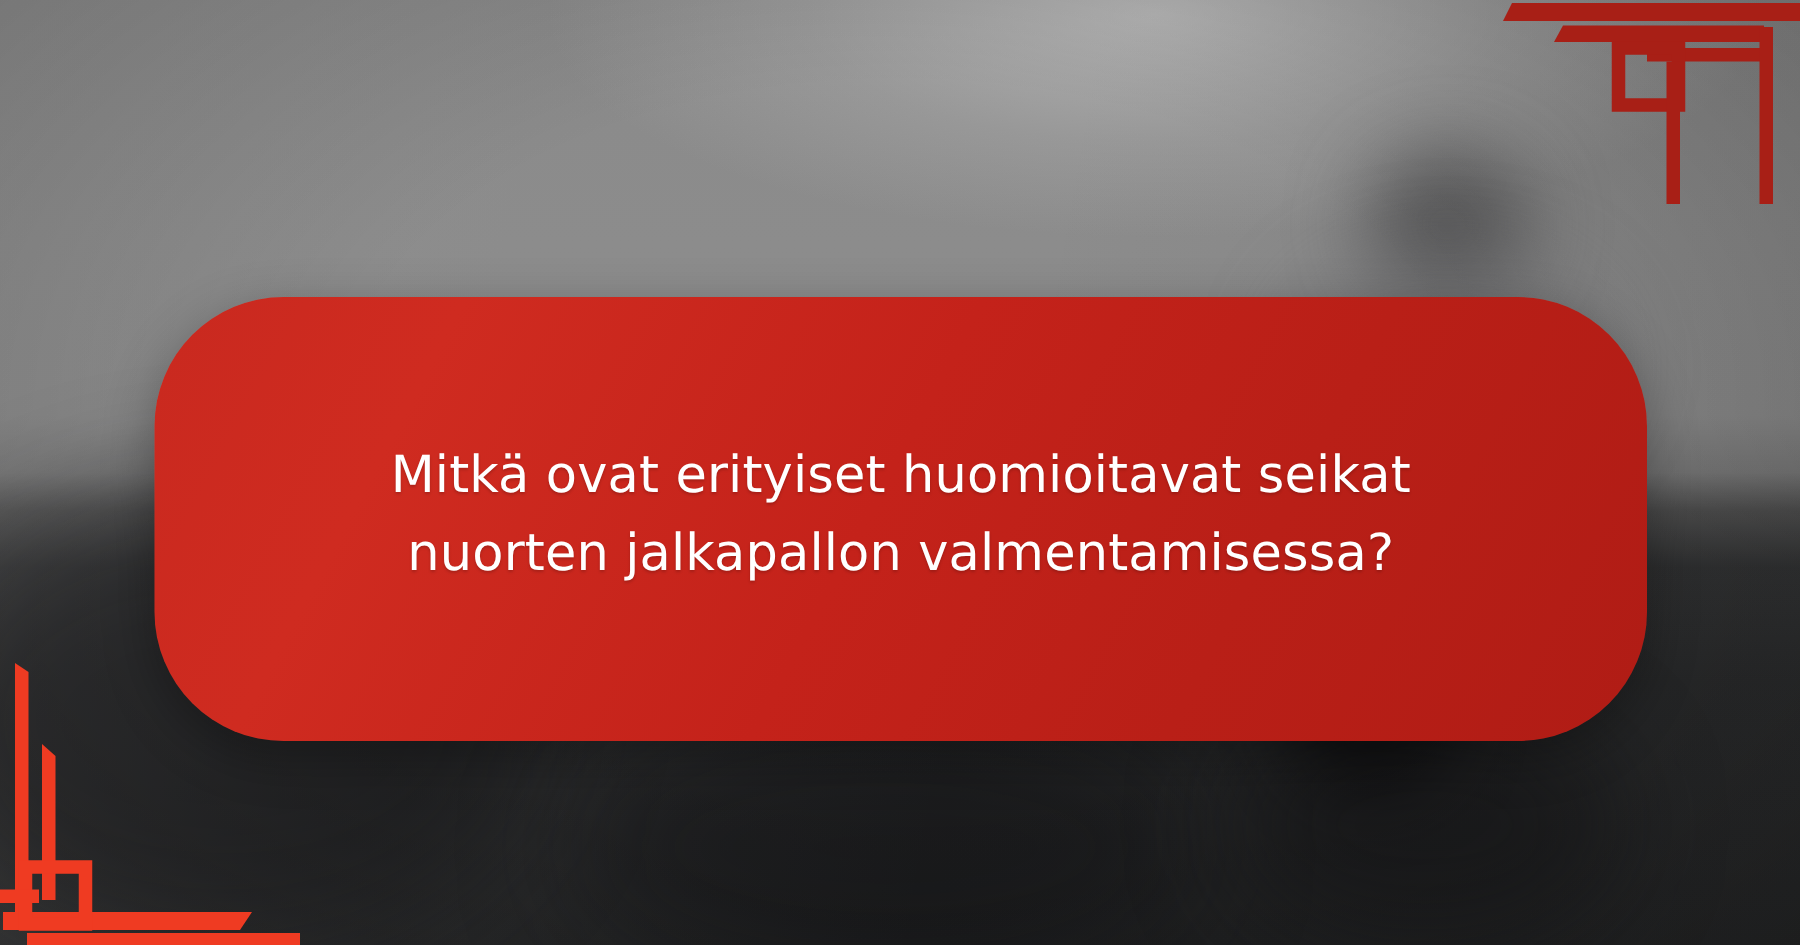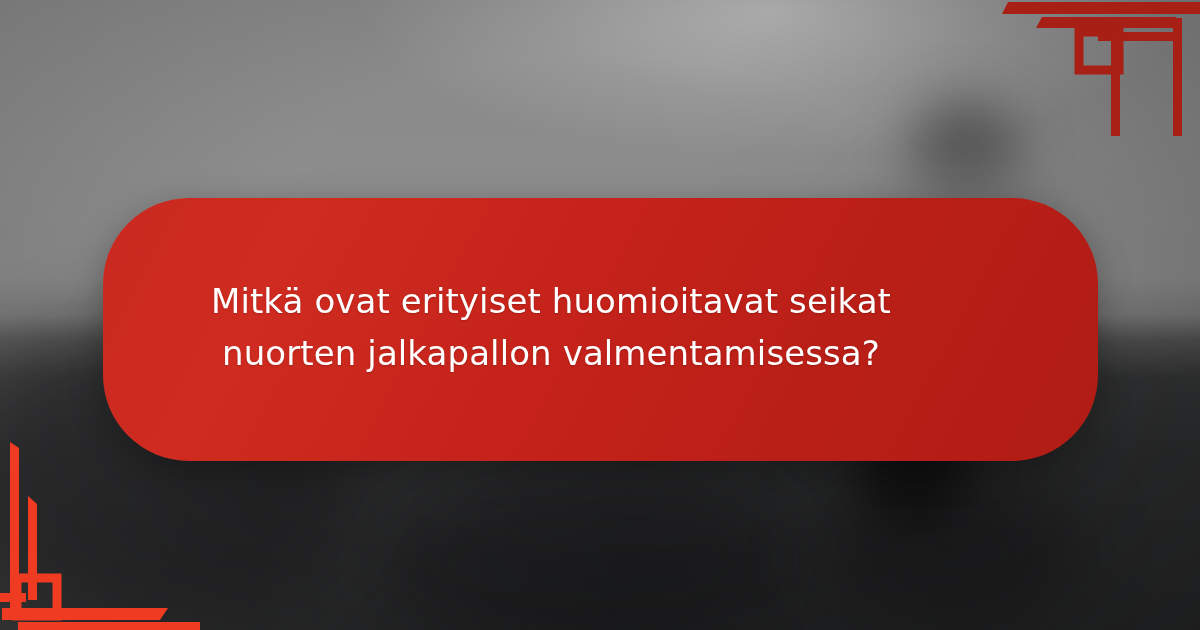--- a/index.html
+++ b/index.html
@@ -104,32 +104,33 @@
   }
   .orn-tr { top: 0; right: 0; width: 200px; height: 140px; }
   .orn-bl { bottom: 0; left: 0; width: 200px; height: 200px; }
 
   
   .quote-card {
     position: absolute;
     left: 103px;
     top: 198px;
     width: 995px;
-    height: 263px;
+    height: 296px;
     border-radius: 86px;
     background:
       linear-gradient(118deg,
         #c9291f 0%,
         #cf2b20 18%,
         #c4221a 48%,
         #b91f17 72%,
         #b01c15 100%);
     box-shadow: 0 10px 34px rgba(0,0,0,0.30);
     display: flex;
     align-items: center;
+    justify-content: center;
     box-sizing: border-box;
     padding: 18px 78px 22px 78px;
   }
   .quote-text {
     color: #ffffff;
     font-size: 34px;
     line-height: 1.52;
     font-weight: 400;
     text-align: center;
     letter-spacing: 0.1px;

